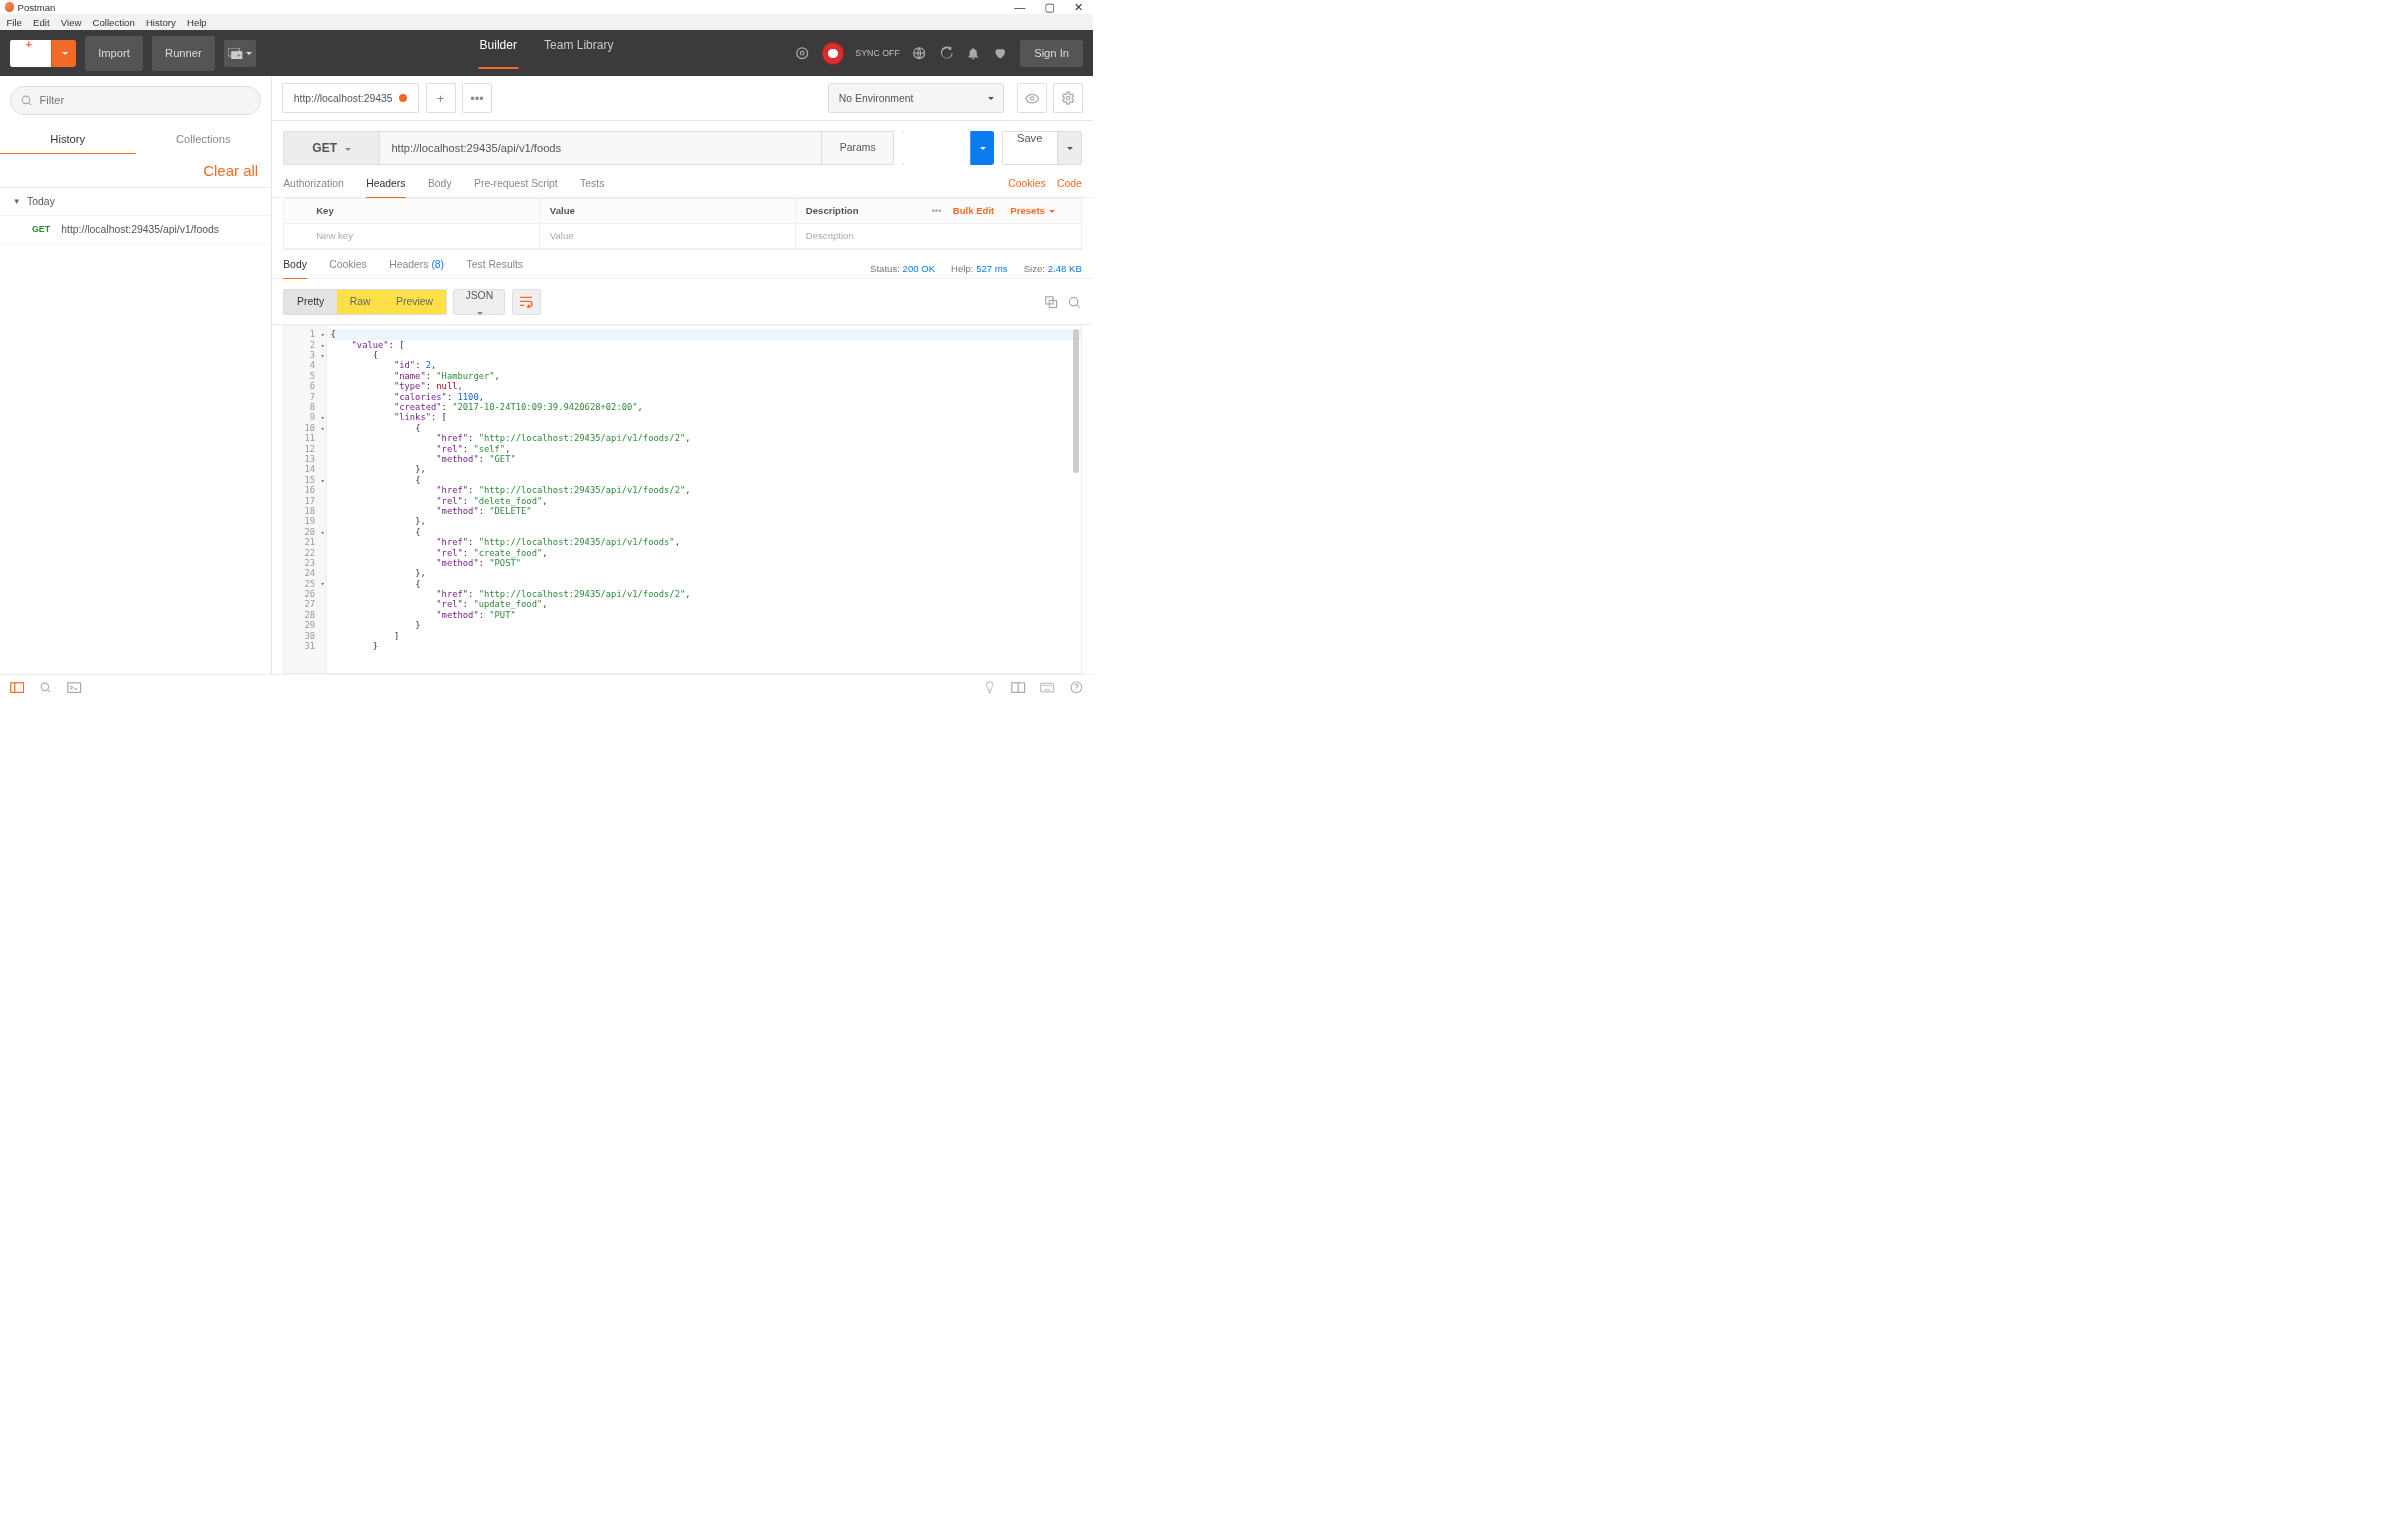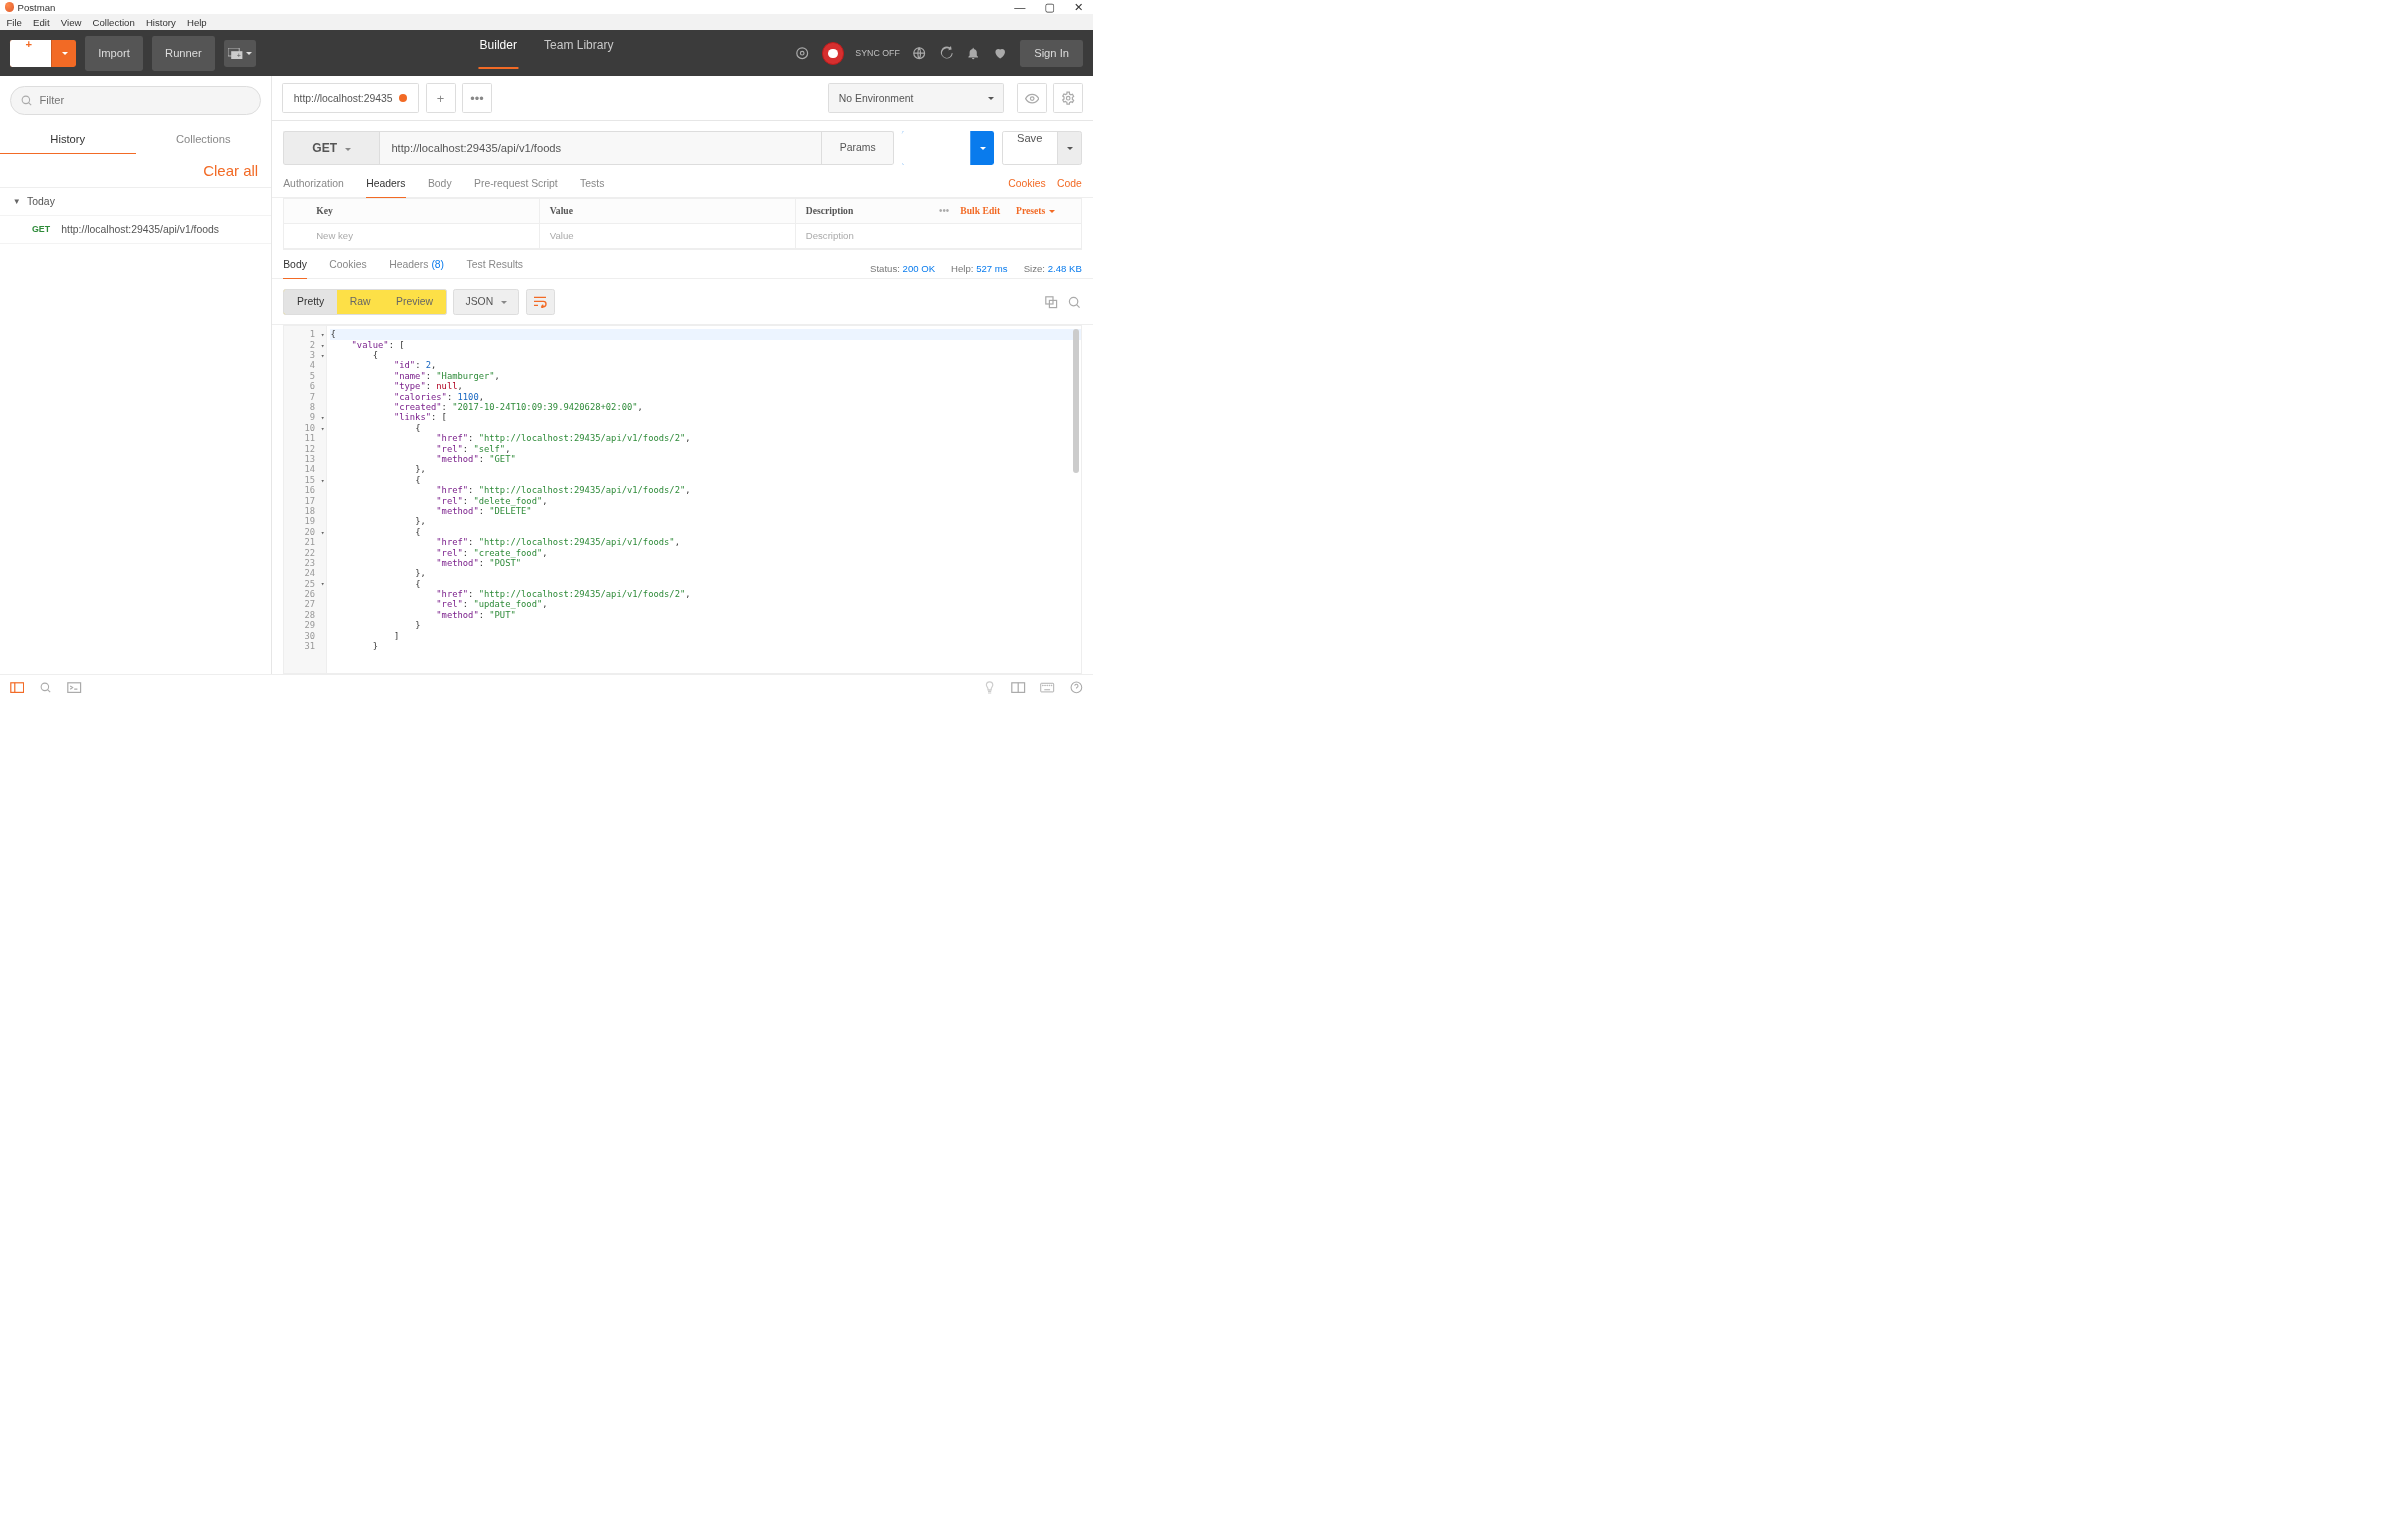--- a/index.html
+++ b/index.html
@@ -77,41 +77,41 @@
 
 .req-tabs { display: flex; padding: 12.8px 11.2px 0 11.2px; gap: 22.4px; font-size: 10.4px; color: #888; position: relative; border-bottom: 0.8px solid #eee; }
 .req-tabs .rt { padding-bottom: 8px; }
 .req-tabs .rt.active { color: #333; border-bottom: 1.6px solid #f26a25; margin-bottom: -0.8px; }
 .req-tabs .right-links { margin-left: auto; color: #f26a25; display: flex; gap: 11.2px; }
 
 
 .headers-table { border: 0.8px solid #eee; margin: 0 11.2px 0 11.2px; }
 .headers-table .hdr-row { display: flex; border-bottom: 0.8px solid #eee; font-size: 9.6px; }
 .headers-table .hdr-row .c { padding: 6.4px 9.6px; }
-.headers-table .hdr-row.head { font-weight: 600; color: #555; background: #fcfcfc; font-family: Liberation Serif, serif; }
+.headers-table .hdr-row.head { font-weight: 600; color: #555; background: #fcfcfc; }
 .headers-table .hdr-row .c1 { width: 256px; border-right: 0.8px solid #eee; padding-left: 32px; }
 .headers-table .hdr-row .c2 { width: 256px; border-right: 0.8px solid #eee; }
 .headers-table .hdr-row .c3 { flex: 1; display: flex; align-items: center; }
 .headers-table .hdr-row .c3 .dots { margin-left: auto; color: #aaa; margin-right: 11.2px; }
 .headers-table .hdr-row .c3 .link { color: #f26a25; margin-right: 16px; }
 .headers-table .hdr-row.input .c { color: #aaa; }
 
 
 .resp-tabs { display: flex; align-items: center; padding: 9.6px 11.2px 0 11.2px; gap: 22.4px; font-size: 10.4px; color: #888; border-bottom: 0.8px solid #eee; }
 .resp-tabs .rt { padding-bottom: 8px; }
 .resp-tabs .rt.active { color: #333; border-bottom: 1.6px solid #f26a25; margin-bottom: -0.8px; }
 .resp-tabs .count { color: #097bed; }
 .resp-meta { margin-left: auto; display: flex; gap: 16px; font-size: 9.6px; color: #777; }
 .resp-meta .val { color: #097bed; }
 
 .resp-toolbar { padding: 9.6px 11.2px; display: flex; align-items: center; gap: 6.4px; border-bottom: 0.8px solid #eee; }
 .seg { height: 25.6px; display: flex; border: 0.8px solid #ddd; border-radius: 2.4px; overflow: hidden; background: #fde047; }
 .seg .s { padding: 0 12.8px; display: flex; align-items: center; font-size: 10.4px; color: #666; }
 .seg .s.active { background: #e3e3e3; color: #333; }
-.json-dd { height: 25.6px; background: #efefef; border: 0.8px solid #ddd; border-radius: 2.4px; padding: 0 11.2px; display: flex; align-items: center; gap: 6.4px; font-size: 10.4px; color: #555; }
+.json-dd { height: 25.6px; background: #efefef; border: 0.8px solid #ddd; border-radius: 2.4px; padding: 0 11.2px; display: flex; align-items: center; gap: 6.4px; font-size: 10.4px; color: #555; flex-direction: column; }
 .wrap-btn { height: 25.6px; width: 29px; background: #efefef; border: 0.8px solid #ddd; border-radius: 2.4px; display: flex; align-items: center; justify-content: center; }
 .wrap-btn svg path { stroke: #f26a25; }
 .resp-toolbar .sp { flex: 1; }
 .ricon { width: 16px; height: 16px; color: #aaa; display: flex; align-items: center; justify-content: center; }
 
 
 .code-area { flex: 1; display: flex; overflow: hidden; margin: 0 11.2px; border: 0.8px solid #eee; position: relative; }
 .gutter { width: 43px; background: #f7f7f7; border-right: 0.8px solid #eee; padding-top: 3.2px; }
 .gutter .ln { height: 10.4px; font-family: Consolas, monospace; font-size: 8.8px; color: #999; text-align: right; padding-right: 11.2px; position: relative; line-height: 10.4px; }
 .gutter .ln .fold { position: absolute; right: 1.6px; top: 0.8px; font-size: 6.4px; color: #666; }

